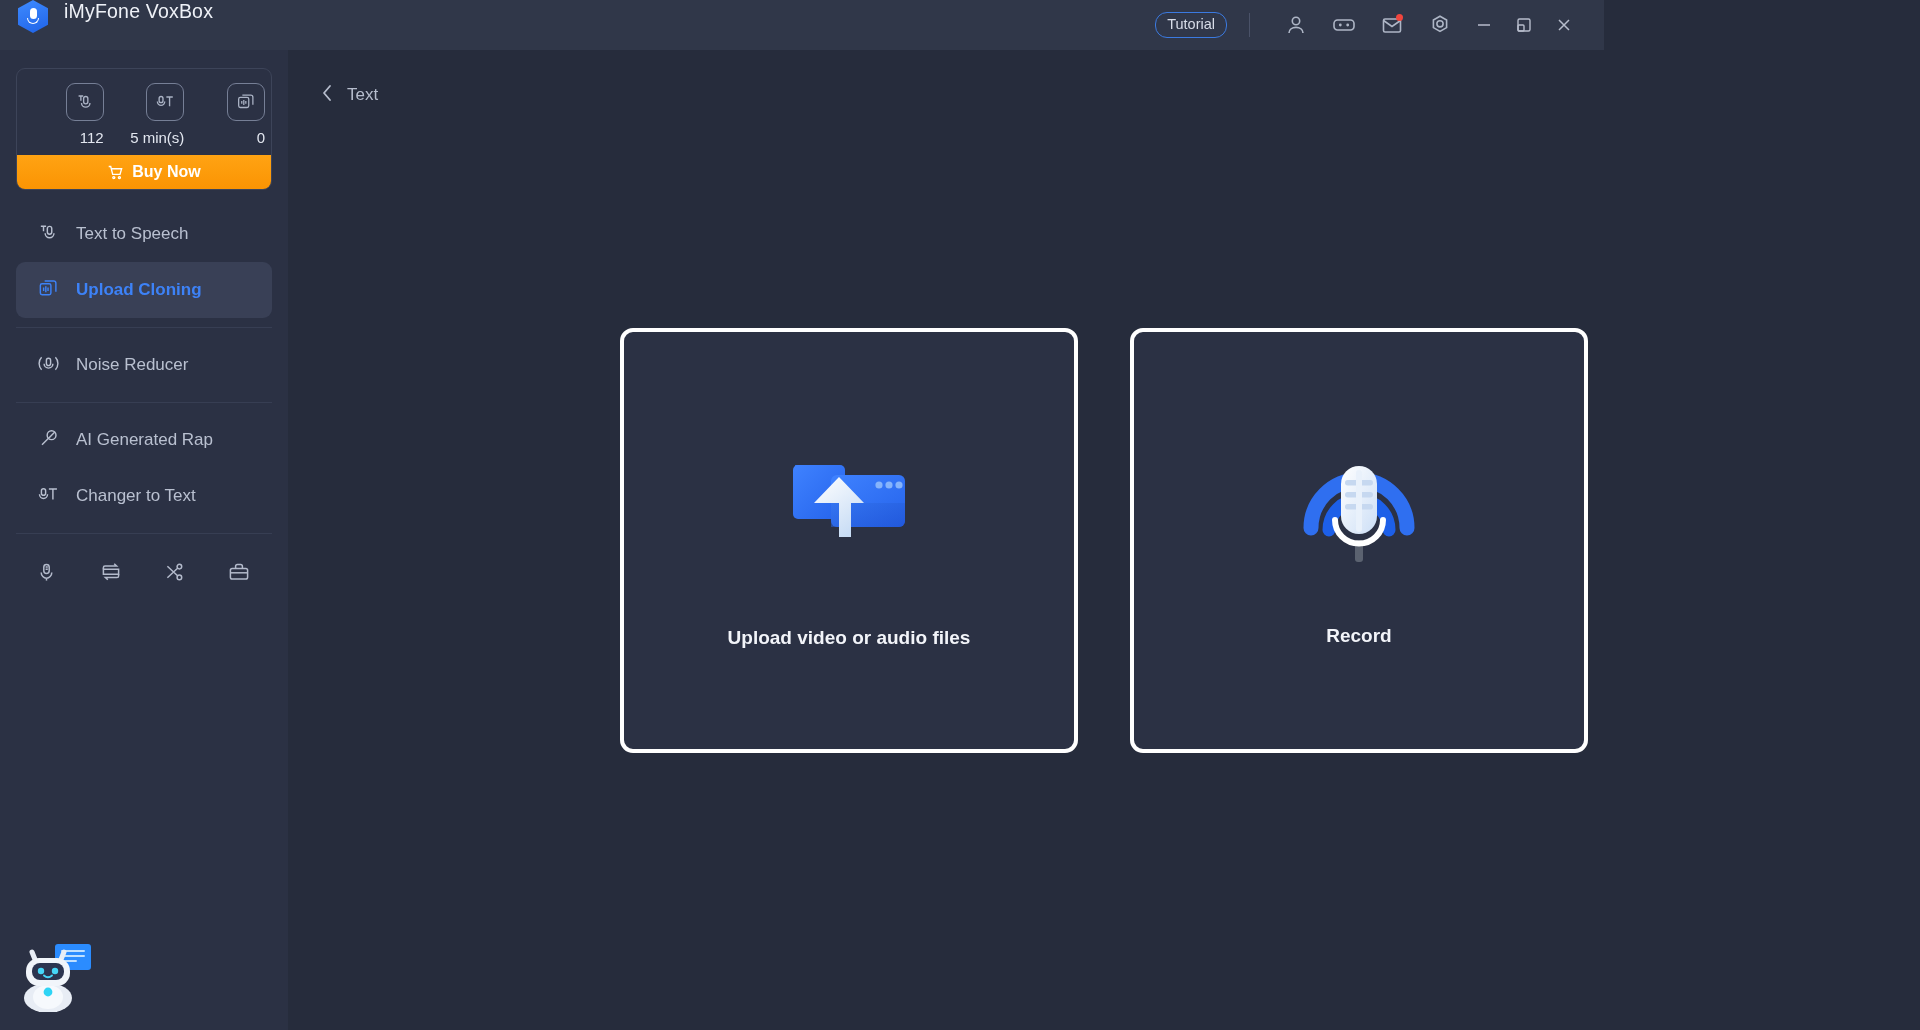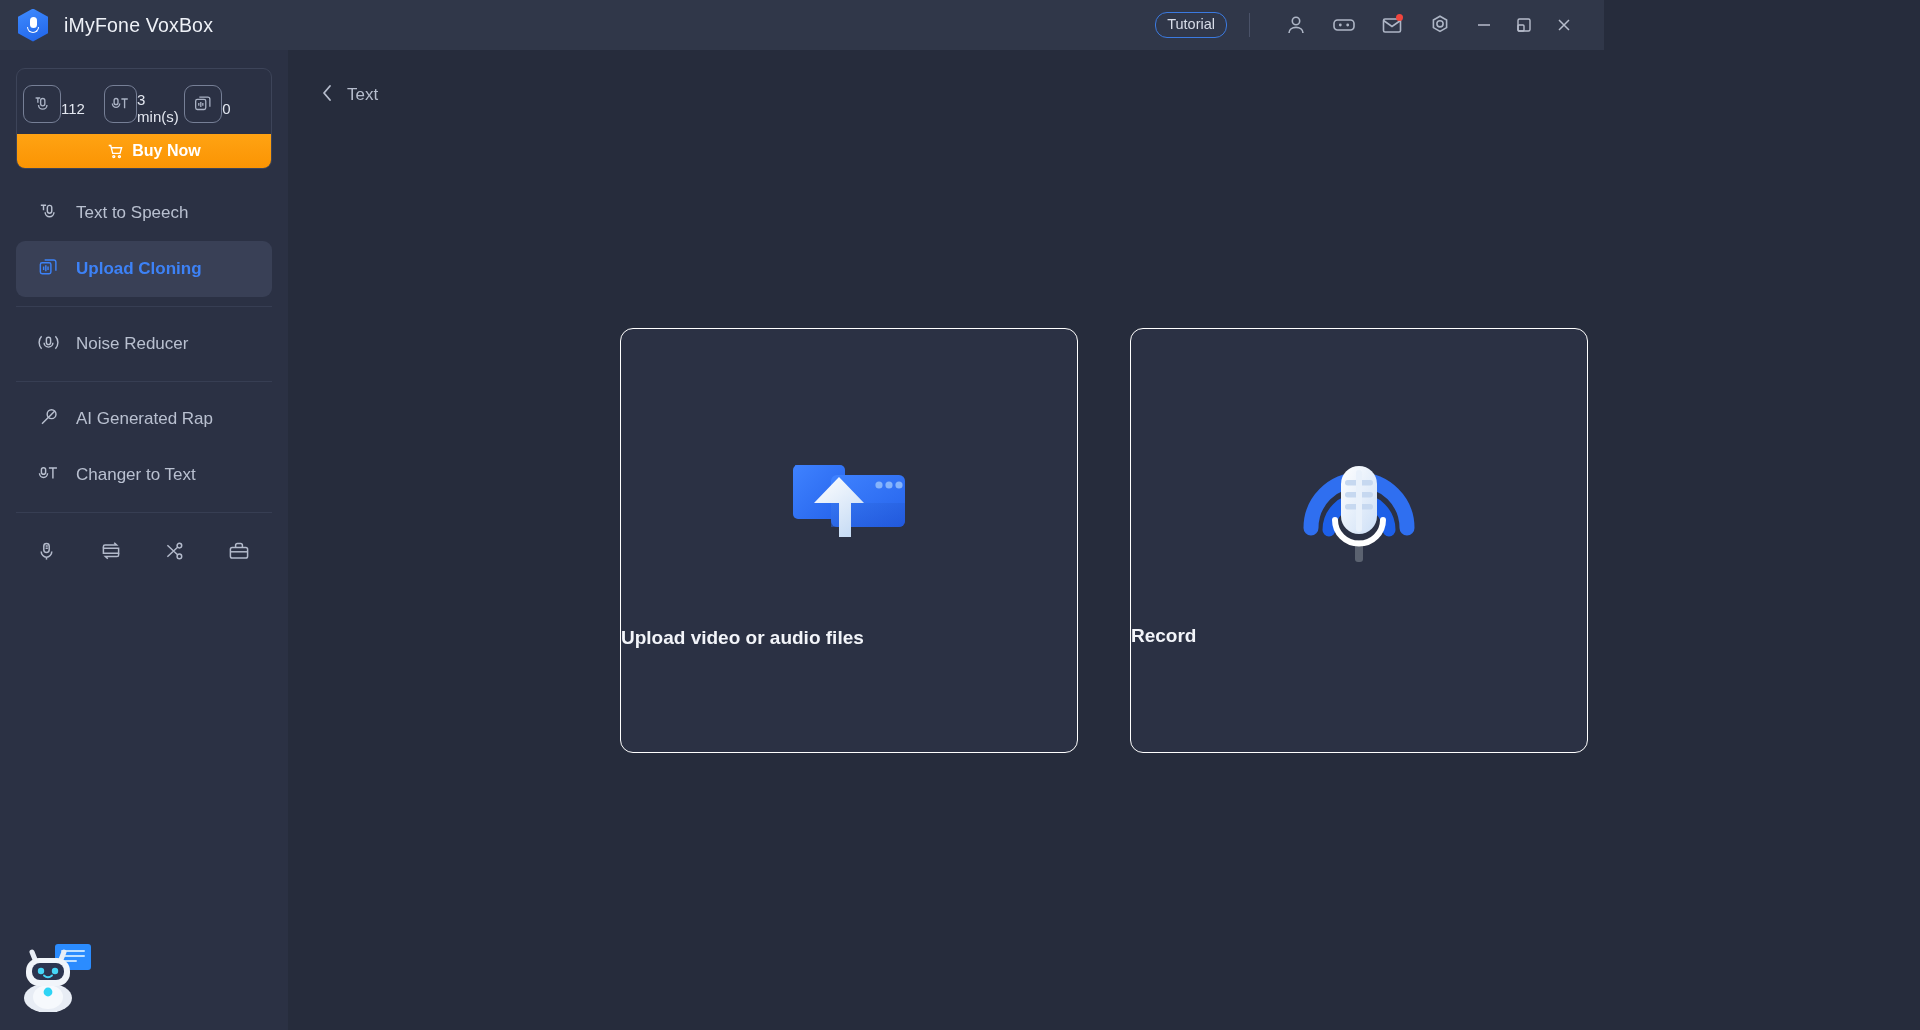--- a/index.html
+++ b/index.html
@@ -9,21 +9,21 @@
     font-family: "Liberation Sans", sans-serif;
     overflow: hidden;
     -webkit-font-smoothing: antialiased;
   }
 
   
   #titlebar {
     position: absolute; top: 0; left: 0;
     width: 1604px; height: 50px;
     background: #303749;
-    display: flex; align-items: center;
+    display: flex; 
   }
   #app-logo {
     width: 30px; height: 33px; margin-left: 18px;
     position: relative; flex: none;
   }
   #app-logo .hex {
     width: 30px; height: 33px;
     background: linear-gradient(160deg,#3f8bff,#1f63e8);
     clip-path: polygon(50% 0%, 100% 25%, 100% 75%, 50% 100%, 0% 75%, 0% 25%);
   }
@@ -68,21 +68,21 @@
   #sidebar {
     position: absolute; left: 0; top: 50px;
     width: 288px; height: 980px;
     background: #2b3144;
   }
   #credit-box {
     margin: 18px 16px 0; border: 1px solid #3d4459;
     border-radius: 9px; overflow: hidden; background: #2b3144;
   }
   #credit-row { display: flex; padding: 14px 6px 9px; }
-  .credit-cell { flex: 1; display:flex; flex-direction: row; align-items:center; cursor:pointer; }
+  .credit-cell { flex: 1; display:flex; flex-direction: column; align-items:flex-end; cursor:pointer; }
   .credit-ic {
     width: 38px; height: 38px; border-radius: 9px; border: 1.3px solid #767f96;
     display:flex; align-items:center; justify-content:center;
   }
   .credit-val { margin-top: 8px; font-size: 15px; color: #e3e7f0; }
   #buy-now {
     height: 34px; background: linear-gradient(180deg,#ffa313,#fb9403);
     display:flex; align-items:center; justify-content:center; gap: 8px;
     color: #fff; font-size: 16px; font-weight: bold; cursor:pointer;padding-left:20px;
   }
@@ -116,22 +116,22 @@
     position: absolute; left: 32px; top: 33px;
     display: flex; align-items: center; gap: 12px; cursor: pointer;
   }
   #back .back-label { font-size: 17px; color: #b6bdcd; }
   #cards {
     position: absolute; left: 0; top: 278px; width: 1632px;
     display: flex; justify-content: center; gap: 52px;
   }
   .card {
     width: 458px; height: 425px; border-radius: 13px;
-    border: 1px solid #ffffff; background: #2b3144;
-    display: flex; flex-direction: column; 
+    border: 4px solid #ffffff; background: #2b3144;
+    display: flex; flex-direction: column; align-items: center;
     justify-content: center; cursor: pointer; position: relative;
   }
   .card-art { height: 150px; display:flex; align-items:center; justify-content:center; }
   .card-label { margin-top: 44px; font-size: 19px; font-weight: bold; color: #f2f4f9; }
   .card-label.record { margin-top: 40px; }
 </style>
 </head>
 <body>
 
 <div id="titlebar">
@@ -212,21 +212,21 @@
       </div>
 
       <div class="credit-cell">
         <div class="credit-ic">
           <svg width="22" height="22" viewBox="0 0 24 24" fill="none" stroke="#aab2c4" stroke-width="1.5">
             <rect x="5.6" y="6" width="4.2" height="6.6" rx="2.1"></rect>
             <path d="M3.7 11.5c0 2.3 1.9 4.2 4 4.2s4-1.9 4-4.2"></path>
             <path d="M13.5 6.5h7M17 6.5v10"></path>
           </svg>
         </div>
-        <div class="credit-val">3 min(s)</div>
+        <div class="credit-val">5 min(s)</div>
       </div>
 
       <div class="credit-cell">
         <div class="credit-ic">
           <svg width="22" height="22" viewBox="0 0 24 24" fill="none" stroke="#aab2c4" stroke-width="1.4">
             <rect x="4" y="7" width="11" height="11" rx="1.8"></rect>
             <path d="M8 4.5h9.2A2.3 2.3 0 0 1 19.5 6.8V15"></path>
             <path d="M7.4 11v3M9.6 9.8v5.4M11.8 11v3"></path>
           </svg>
         </div>

